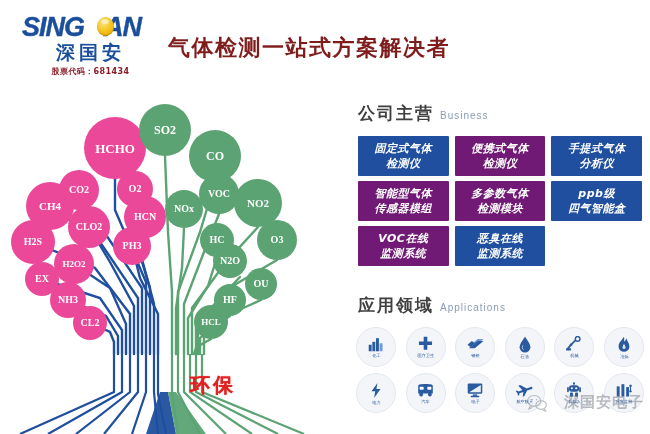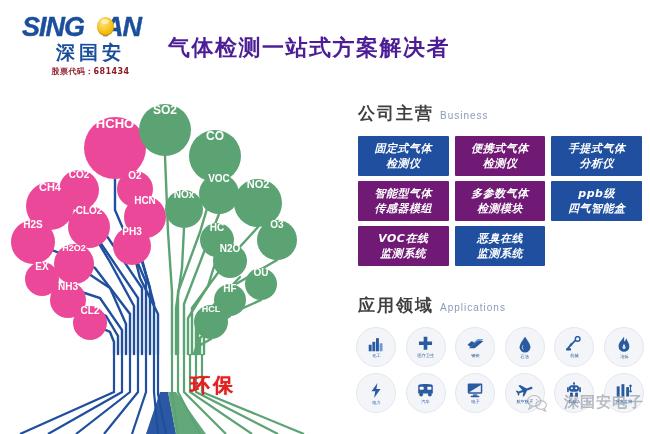--- a/index.html
+++ b/index.html
@@ -43,30 +43,30 @@
       0 0 2px #fff;
   }
   .logo-code{
     font-family:"DejaVu Sans","Liberation Sans",sans-serif;
     font-size:8px;font-weight:bold;color:#8c1b26;margin-top:3px;letter-spacing:.4px;
   }
   .main-title{
     position:absolute;left:168px;top:33px;
     font-family:"DejaVu Serif","Liberation Serif",serif;
     font-weight:bold;font-size:22px;letter-spacing:1.5px;
-    color:#4c1d95;white-space:nowrap;
+    color:#7f1d1d;white-space:nowrap;
   }
 
   
   .tree-wrap{position:absolute;left:0;top:92px;width:345px;height:342px;}
   .tree-svg{position:absolute;left:0;top:0;}
   .node{
     position:absolute;border-radius:50%;
-    display:flex;justify-content:center;
-    color:#fff;font-family:Liberation Sans, sans-serif;
+    display:flex;align-items:center;justify-content:center;
+    color:#fff;font-family:Liberation Serif, serif;
     font-weight:bold;text-align:center;line-height:1;
     box-sizing:border-box;
   }
   .node.blue{background:#ec4899;}
   .node.green{background:#5ba373;}
 
   .ground-label{
     position:absolute;
     font-family:"DejaVu Sans","Liberation Sans",sans-serif;
     font-weight:bold;font-size:20px;color:#e22020;letter-spacing:3px;

